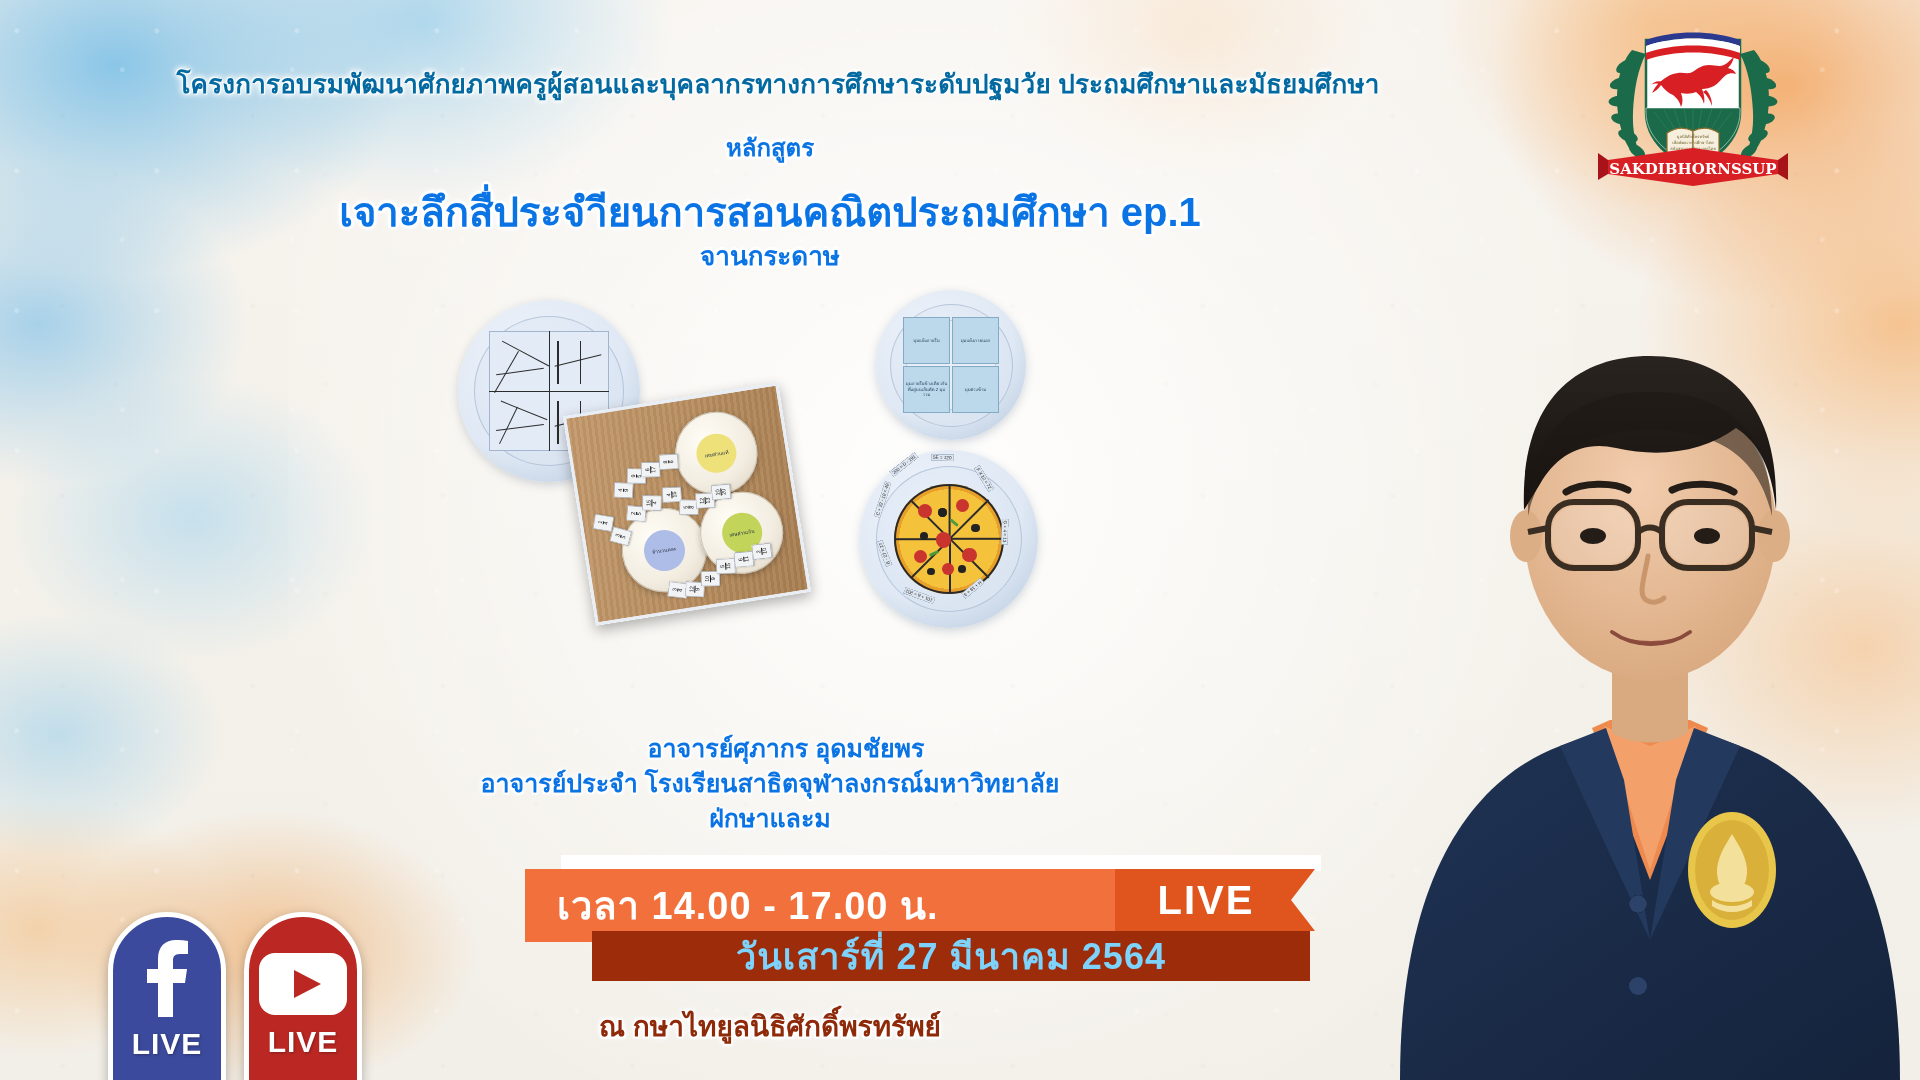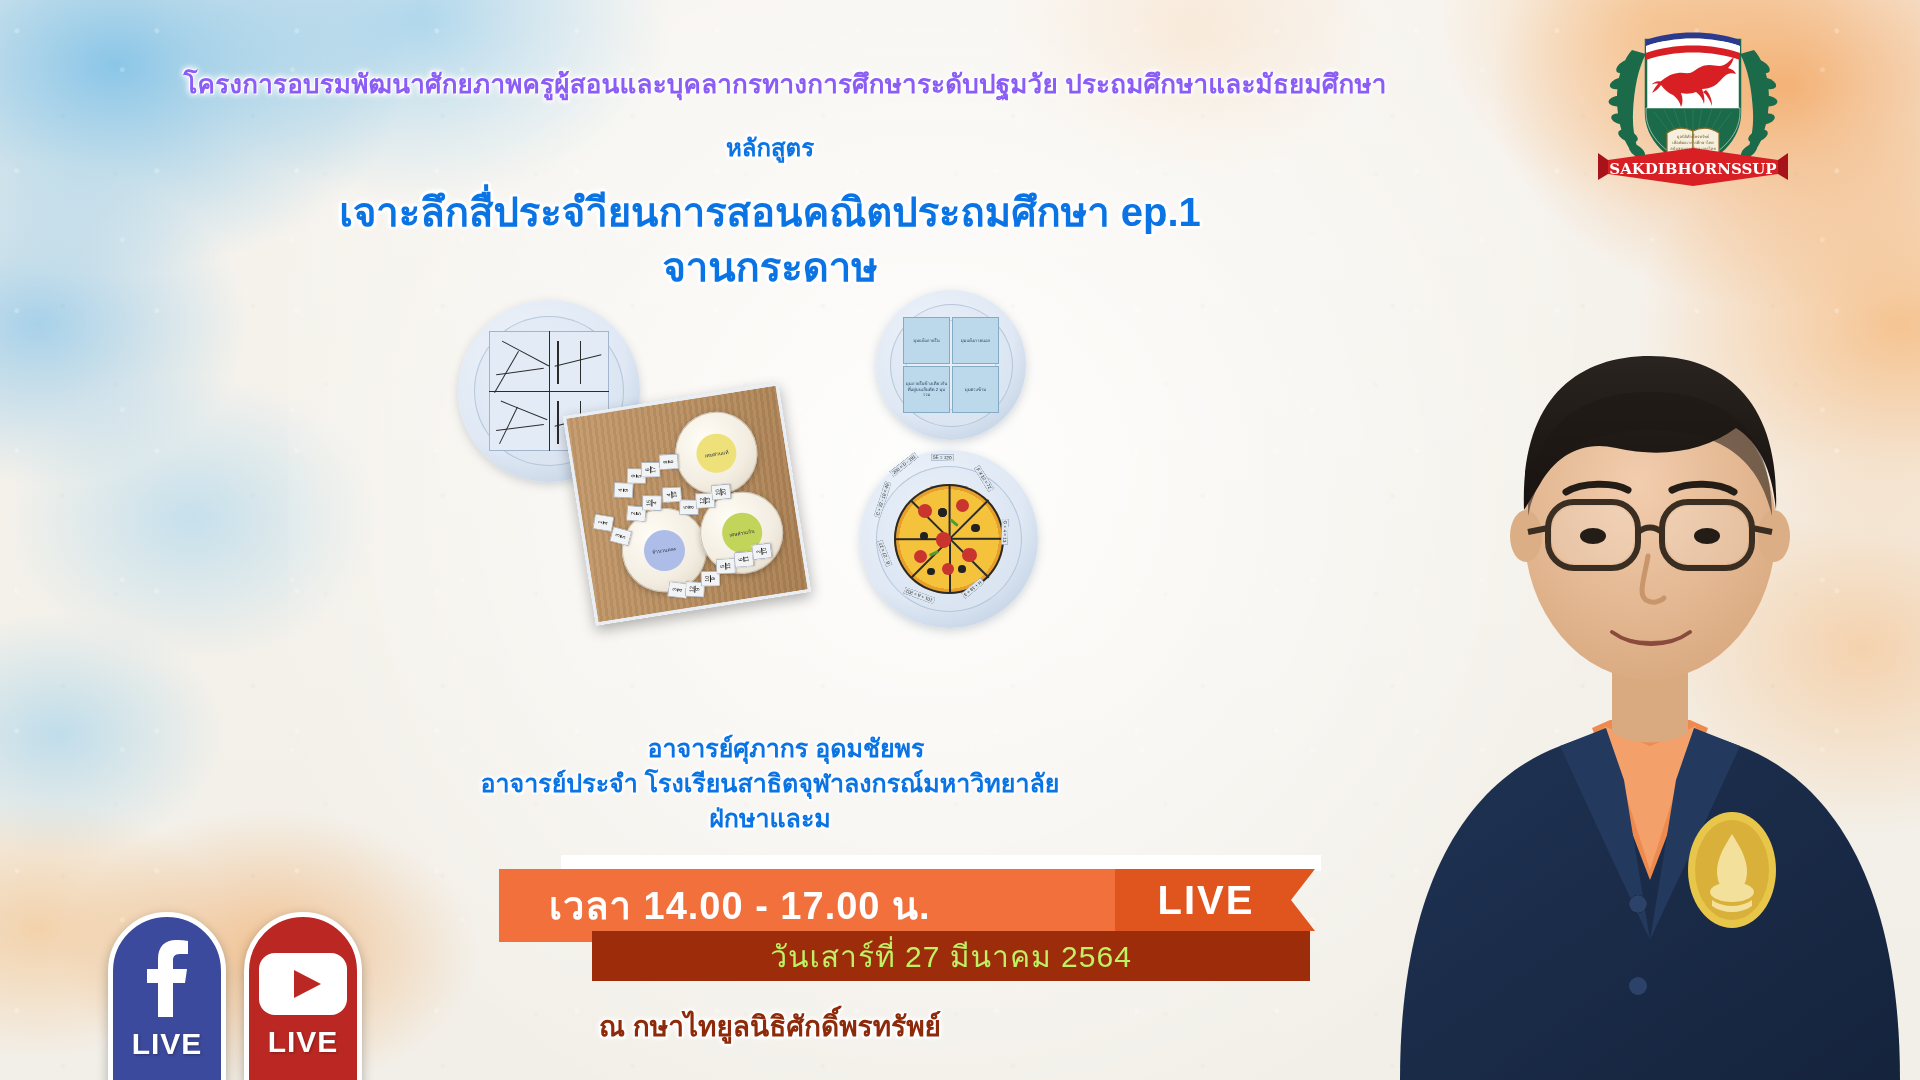--- a/index.html
+++ b/index.html
@@ -42,30 +42,30 @@
   .paper-center{
     position:absolute; left:15%; right:18%; top:0; bottom:0;
     background:radial-gradient(ellipse 55% 65% at 50% 45%, rgba(255,255,255,.92), rgba(255,255,255,.25) 72%, rgba(255,255,255,0) 100%);
   }
 
   
   .logo { position:absolute; top:8px; left:1588px; width:210px; height:178px; z-index:6; }
 
   
   .header-line{
-    position:absolute; top:63px; left:15px; width:1540px; text-align:center; z-index:5;
-    font-size:26px; font-weight:bold; color:#8b5cf6; letter-spacing:.2px;
+    position:absolute; top:63px; left:8px; width:1540px; text-align:center; z-index:5;
+    font-size:26px; font-weight:bold; color:#0369a1; letter-spacing:.2px;
     text-shadow:0 0 6px #fff,0 0 6px #fff,0 0 10px #fff,1px 1px 0 #fff,-1px -1px 0 #fff;
   }
 
   
   .t-block{ position:absolute; left:0; width:1540px; text-align:center; z-index:5; }
   .t-kw   { top:128px; font-size:24px; }
   .t-main { top:180px; font-size:40px; }
-  .t-sub  { top:235px; font-size:40px; }
+  .t-sub  { top:235px; font-size:26px; }
   .t-block > span{
     font-weight:bold; color:#0b74e5;
     text-shadow:
       0 0 7px #fff,0 0 7px #fff,0 0 12px #fff,
       2px 2px 0 #fff,-2px -2px 0 #fff,2px -2px 0 #fff,-2px 2px 0 #fff,
       0 3px 0 #fff,0 -3px 0 #fff,3px 0 0 #fff,-3px 0 0 #fff;
   }
 
   
   .photos{ position:absolute; left:440px; top:290px; width:660px; height:320px; z-index:4; }
@@ -139,35 +139,35 @@
   .speaker > span{ font-weight:bold; color:#0b74e5;
     text-shadow:0 0 6px #fff,0 0 6px #fff,0 0 10px #fff,
       1.5px 1.5px 0 #fff,-1.5px -1.5px 0 #fff,1.5px -1.5px 0 #fff,-1.5px 1.5px 0 #fff; }
   .sp1{ top:728px; font-size:25px;margin-left:16px; }
   .sp2{ top:763px; font-size:25px; }
   .sp3{ top:798px; font-size:25px; }
 
   
   .white-bar{ position:absolute; left:561px; top:855px; width:760px; height:16px;
     background:#ffffff; z-index:5; }
-  .time-bar{ position:absolute; left:499px; top:869px; width:745px; height:73px;
+  .time-bar{ position:absolute; left:525px; top:869px; width:745px; height:73px;
     background:#f2703c; z-index:6; display:flex; align-items:center;
-    padding-left:50px; }
+    padding-left:32px; }
   .time-bar .txt{ font-size:38px; font-weight:bold; color:#fff; letter-spacing:1px; }
 
   .live-tag{ position:absolute; left:1115px; top:869px; width:200px; height:62px;
     background:#e0551e; z-index:7;
     clip-path:polygon(0 0, 100% 0, 88% 50%, 100% 100%, 0 100%);
     display:flex; align-items:center; justify-content:center; }
   .live-tag .txt{ font-size:40px; font-weight:bold; color:#fff; letter-spacing:2px;
     margin-right:18px; }
 
   .date-bar{ position:absolute; left:592px; top:931px; width:718px; height:50px;
     background:#9c2c0a; z-index:6; display:flex; align-items:center; justify-content:center; }
-  .date-bar .txt{ font-size:30px; font-weight:normal; color:#bef264; letter-spacing:1px; }
+  .date-bar .txt{ font-size:36px; font-weight:bold; color:#7dd3fc; letter-spacing:1px; }
 
   .venue{ position:absolute; left:0; top:1004px; width:1540px; text-align:center; z-index:5;
     font-size:28px; font-weight:bold; color:#8e2a09;
     text-shadow:0 0 6px #fff,0 0 6px #fff,0 0 10px #fff,
       1.5px 1.5px 0 #fff,-1.5px -1.5px 0 #fff,1.5px -1.5px 0 #fff,-1.5px 1.5px 0 #fff; }
 
   
   .social{ position:absolute; left:108px; top:912px; z-index:8; display:flex; gap:18px; }
   .badge{ width:118px; height:185px; border-radius:59px 59px 10px 10px;
     border:5px solid #fff; display:flex; flex-direction:column;

